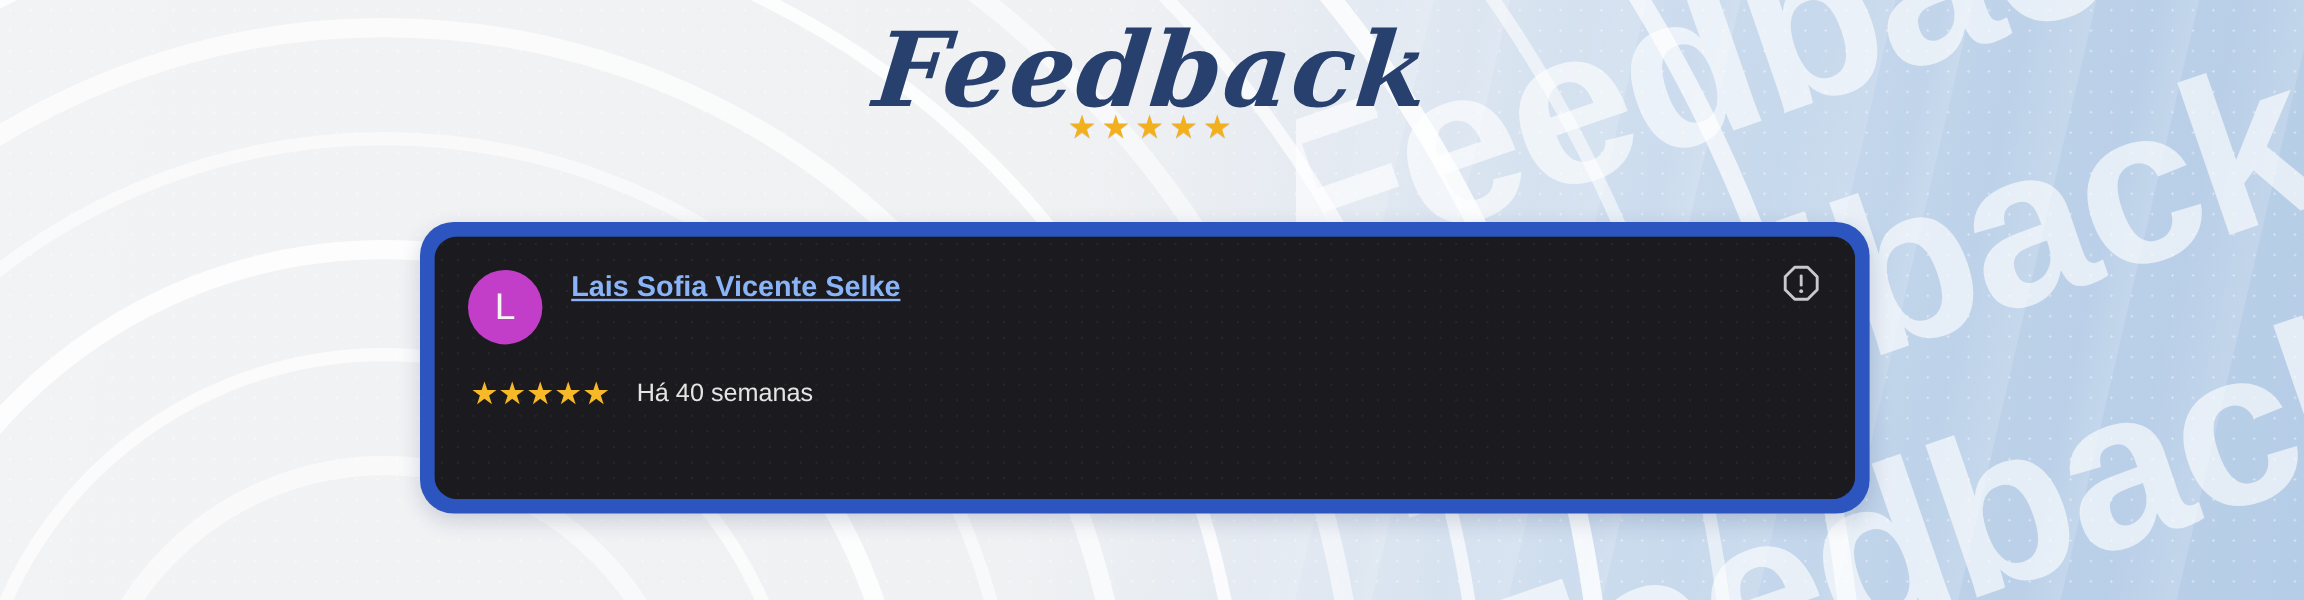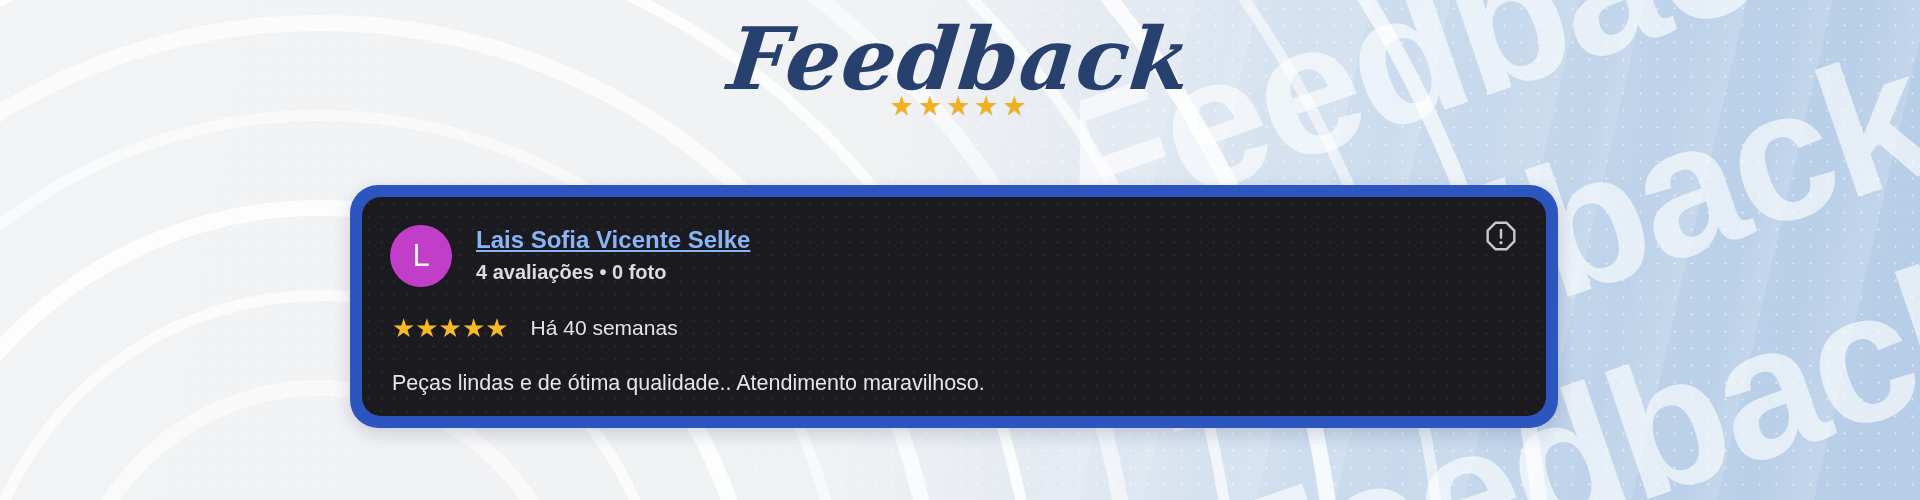--- a/index.html
+++ b/index.html
@@ -258,35 +258,33 @@
     <div class="title-stars">★★★★★</div>
   </div>
 
   <div class="card-frame">
     <div class="card">
 
       <div class="card-head">
         <div class="avatar">L</div>
         <div class="head-text">
           <div class="reviewer-name">Lais Sofia Vicente Selke</div>
-          <div class="reviewer-meta">4 avaliações • 0 foto</div>
         </div>
       </div>
 
       <div class="report-icon">
         <svg viewBox="0 0 24 24" fill="none" aria-hidden="true">
           <polygon points="8.2,2.6 15.8,2.6 21.4,8.2 21.4,15.8 15.8,21.4 8.2,21.4 2.6,15.8 2.6,8.2" stroke="#c9c9cb" stroke-width="1.7" fill="none" stroke-linejoin="round"></polygon>
           <rect x="11.15" y="6.9" width="1.7" height="7.1" rx="0.85" fill="#c9c9cb"></rect>
           <circle cx="12" cy="16.7" r="1.1" fill="#c9c9cb"></circle>
         </svg>
       </div>
 
       <div class="rating-row">
         <div class="card-stars">★★★★★</div>
         <div class="rating-age">Há 40 semanas</div>
       </div>
 
-      <div class="review-body">Peças lindas e de ótima qualidade.. Atendimento maravilhoso.</div>
 
     </div>
   </div>
 
 </div>
 
 </body></html>

